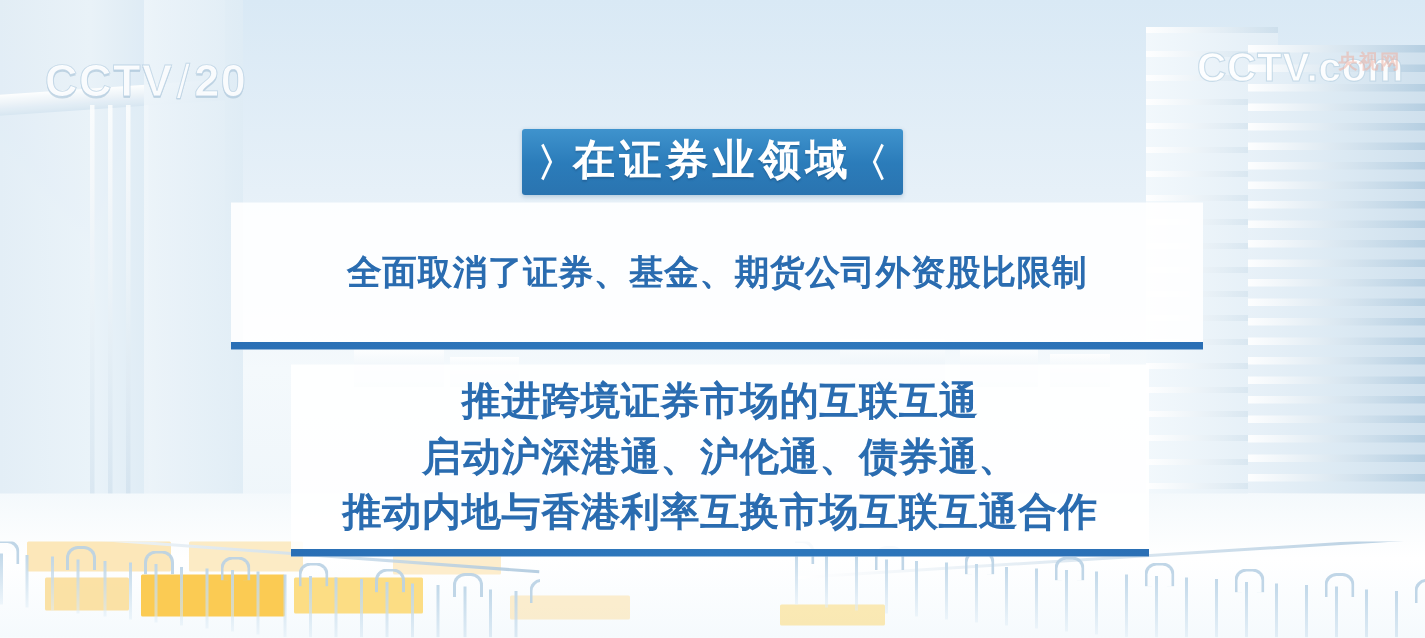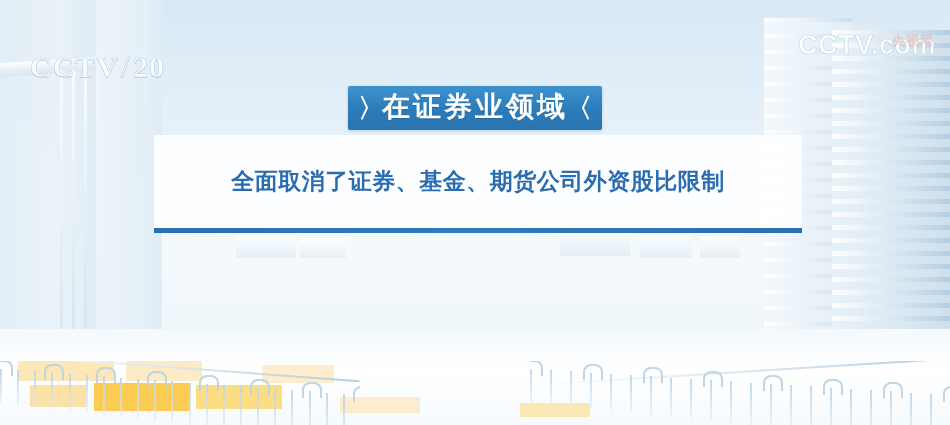--- a/index.html
+++ b/index.html
@@ -113,25 +113,24 @@
   .railing .hoop {
     position: absolute; width: 16px; height: 14px;
     border: 2px solid rgba(186,210,229,.9);
     border-bottom: none;
     border-radius: 8px 8px 0 0;
     background: transparent;
   }
 
   
   .wm-left {
-    position: absolute; left: 30px; top: 48px;
+    position: absolute; left: 30px; top: 36px;
     color: rgba(255,255,255,.92);
     text-shadow: 0 1px 0 rgba(160,190,212,.55);
     user-select: none;
-    font-family: Liberation Serif, serif;
   }
   .wm-left .line1 {
     font-size: 30px; font-weight: 700; letter-spacing: 1px;
     display: flex; align-items: center;
     color: rgba(252,253,254,.95);
     -webkit-text-stroke: 0.6px rgba(178,204,223,.7);
   }
   .wm-left .slash { font-size: 32px; margin: 0 2px; font-weight: 400; }
   .wm-left .thirteen { font-size: 30px; font-weight: 700; }
   .wm-left .line2 {
@@ -393,14 +392,22 @@
     </div>
   </div>
 
   <div class="panel" id="panel-1">
     <div class="plines">
       <div class="pline">全面取消了证券、基金、期货公司外资股比限制</div>
     </div>
     <div class="pbar"></div>
   </div>
 
+  <div class="panel" id="panel-2">
+    <div class="plines">
+      <div class="pline">推进跨境证券市场的互联互通</div>
+      <div class="pline">启动沪深港通、沪伦通、债券通、</div>
+      <div class="pline">推动内地与香港利率互换市场互联互通合作</div>
+    </div>
+    <div class="pbar"></div>
+  </div>
 
 </div>
 
 </body></html>

